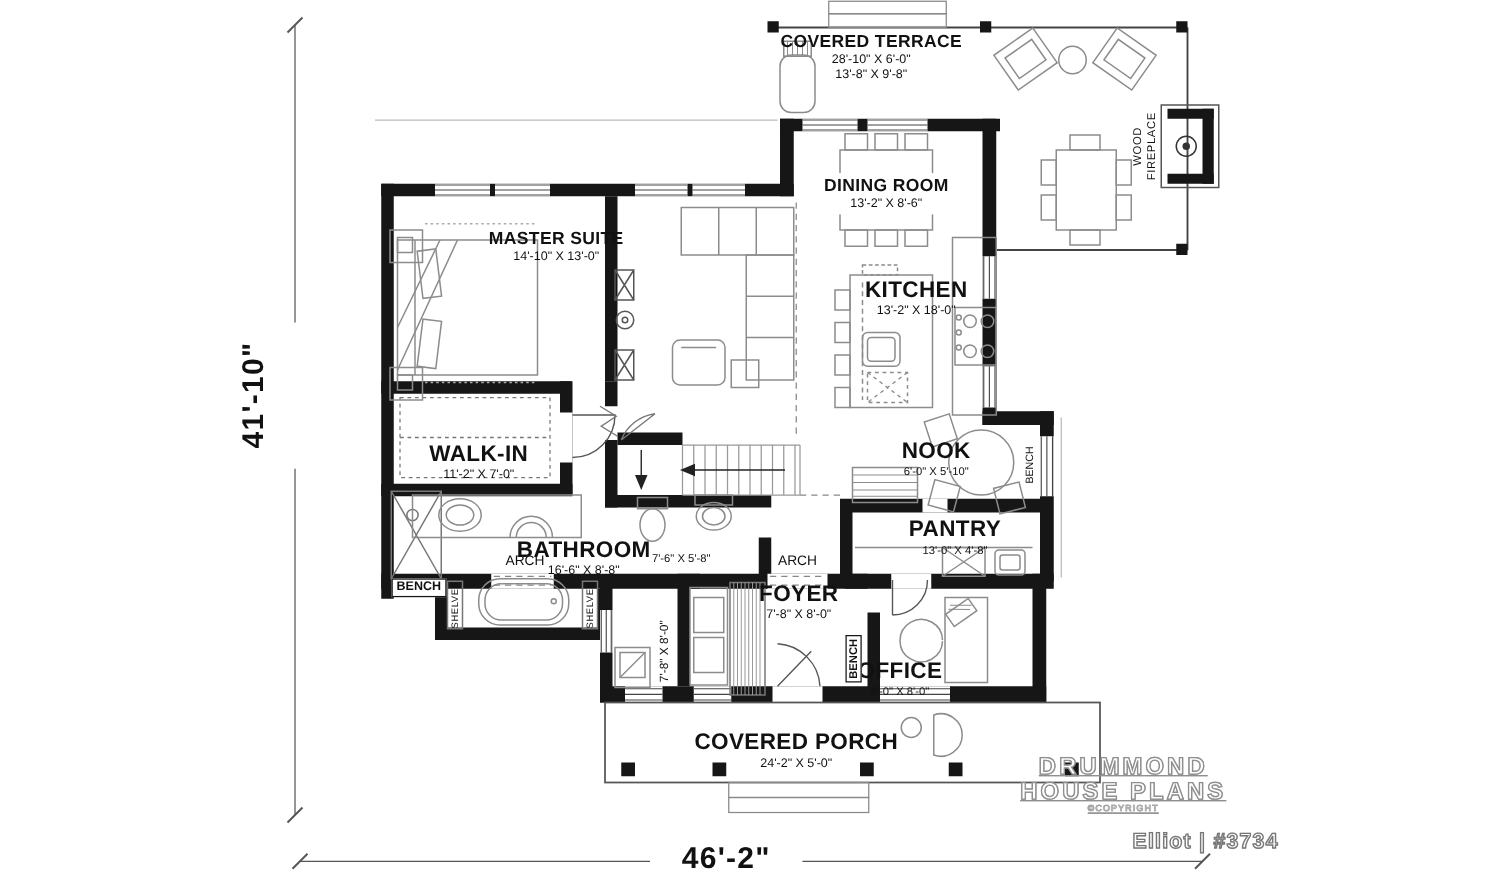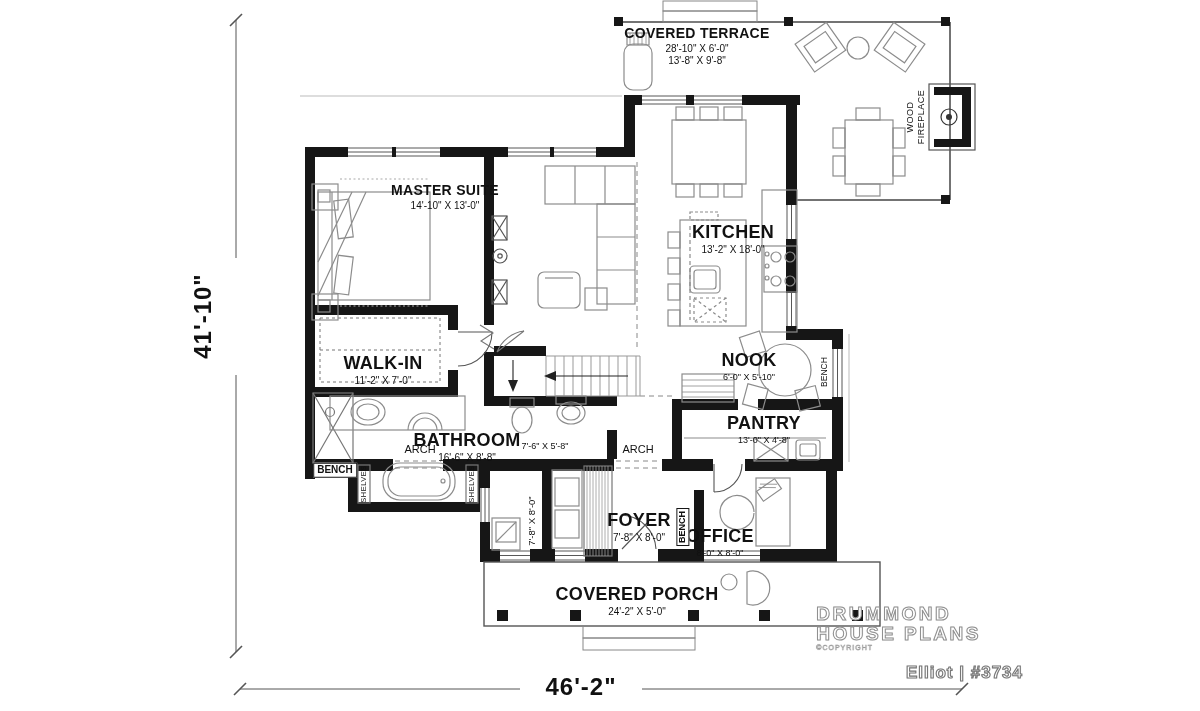--- a/index.html
+++ b/index.html
@@ -14,22 +14,22 @@
        white-space:nowrap;color:var(--text);line-height:1.25;}
   .lbl .name{font-weight:bold;font-size:18px;letter-spacing:.3px;}
   .lbl .name.big{font-size:14px;}
   .lbl .dims{font-size:10px;}
   .lbl .dims.small{font-size:9px;}
   .rot{transform:translate(-50%,-50%) rotate(-90deg);}
   .boxed{background:#fff;border:1.5px solid #161616;padding:0 3px;font-size:10px;font-weight:bold;}
   .tiny{font-size:7.5px;letter-spacing:.5px;}
   .bigdim{font-size:24px;font-weight:bold;letter-spacing:1px;}
   .tablebg{background:#fff;padding:1px 8px 2px 8px;}
-  .brand{position:absolute;text-align:left;color:var(--brandfill);
-         -webkit-text-stroke:1px var(--brandout);text-shadow:0 0 1px #999;}
+  .brand{position:absolute;text-align:center;color:var(--brandfill);
+         -webkit-text-stroke:1px var(--brandout);text-shadow:0 0 1px #999;text-decoration:underline;}
   .brand .l1,.brand .l2{font-size:19px;font-weight:bold;letter-spacing:2.5px;line-height:1.05;}
   .brand .cp{font-size:7px;letter-spacing:1px;-webkit-text-stroke:.4px #9a9a9a;color:#e8e8e8;}
   .planname{position:absolute;font-size:17px;font-weight:bold;letter-spacing:1px;
             color:var(--brandfill);-webkit-text-stroke:1.1px #777;text-shadow:0 0 1px #888;}
 </style>
 </head>
 <body>
 
 <div id="stage">
 
@@ -347,20 +347,24 @@
     <path d="M1131,603 L1123,613 L1131,618" stroke-width="1.2"></path>
   </g>
 </svg>
 
 <div class="lbl" style="left:697px;top:46px">
   <div class="name big">COVERED TERRACE</div>
   <div class="dims">28'-10" X 6'-0"</div>
   <div class="dims">13'-8" X 9'-8"</div>
 </div>
 
+<div class="lbl tablebg" style="left:709px;top:155px">
+  <div class="name big">DINING ROOM</div>
+  <div class="dims">13'-2" X 8'-6"</div>
+</div>
 
 <div class="lbl" style="left:445px;top:197px">
   <div class="name big">MASTER SUITE</div>
   <div class="dims">14'-10" X 13'-0"</div>
 </div>
 
 
 <div class="lbl" style="left:733px;top:238px">
   <div class="name">KITCHEN</div>
   <div class="dims">13'-2" X 18'-0"</div>
@@ -383,21 +387,21 @@
 
 <div class="lbl" style="left:545px;top:447px">
   <div class="dims small">7'-6" X 5'-8"</div>
 </div>
 
 <div class="lbl" style="left:764px;top:429px">
   <div class="name">PANTRY</div>
   <div class="dims small">13'-0" X 4'-8"</div>
 </div>
 
-<div class="lbl" style="left:639px;top:526px">
+<div class="lbl" style="left:639px;top:481px">
   <div class="name">FOYER</div>
   <div class="dims">7'-8" X 8'-0"</div>
 </div>
 
 <div class="lbl" style="left:720px;top:542px">
   <div class="name">OFFICE</div>
   <div class="dims small">8'-0" X 8'-0"</div>
 </div>
 
 <div class="lbl" style="left:637px;top:600px">

